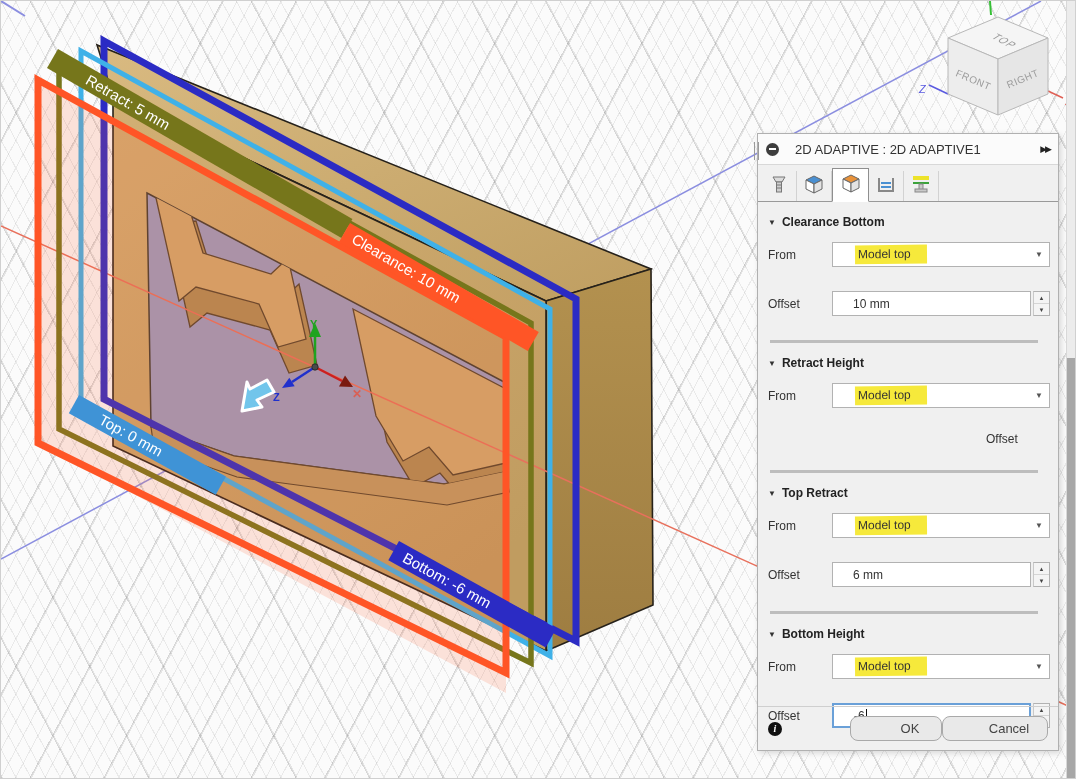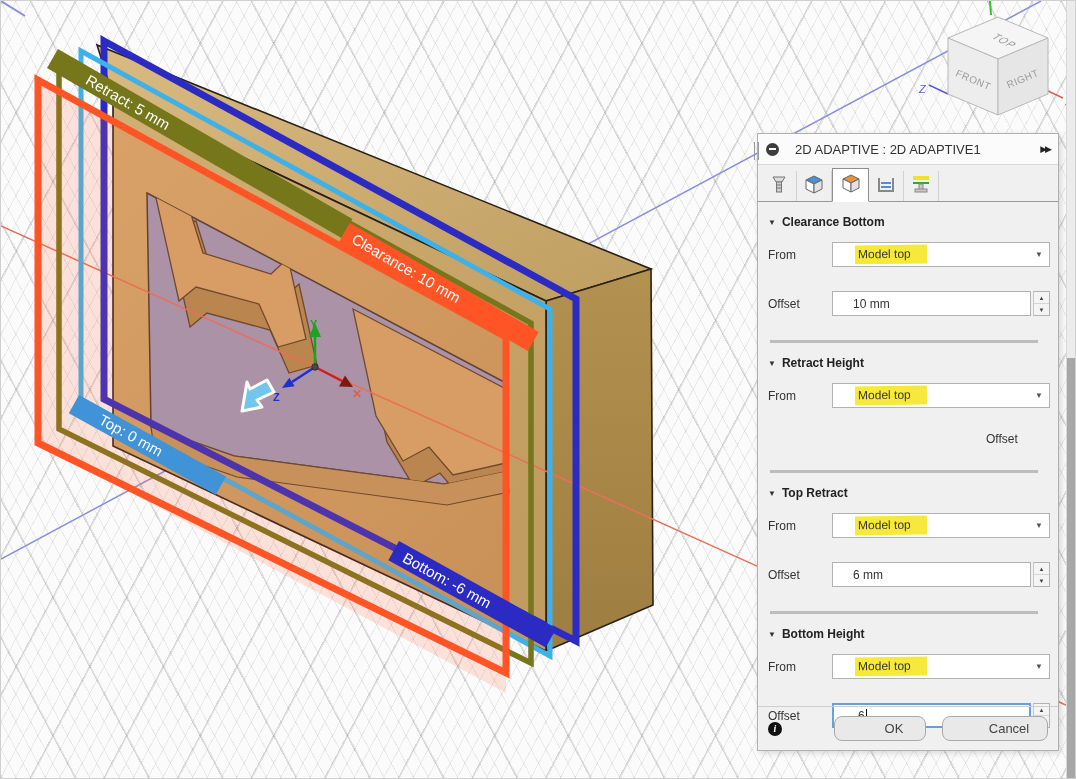--- a/index.html
+++ b/index.html
@@ -61,21 +61,21 @@
   .spinbtns div:first-child{border-bottom:1px solid #d5d5d5;}
   .sep{height:3px;background:#bdbdbd;margin:2px 12px 0 2px;}
   .pfooter{position:absolute;left:0;right:0;bottom:0;height:44px;border-top:1px solid #cfcfcf;
     display:flex;align-items:center;padding:0 10px;box-sizing:border-box;}
   .info{width:14px;height:14px;border-radius:50%;background:#111;color:#fff;
     font-size:10px;font-weight:bold;display:flex;align-items:center;justify-content:center;
     font-family:"Liberation Serif",serif;font-style:italic;}
   .btn{height:23px;border:1px solid #a9a9a9;background:#e9e9e9;border-radius:8px;
     font-size:13px;color:#444;display:flex;align-items:center;justify-content:center;cursor:pointer;padding-left:28px;}
   .btn.ok{width:62px;margin-left:auto;}
-  .btn.cancel{width:76px;margin-left:16px;text-align:center;}
+  .btn.cancel{width:76px;text-align:center;}
 
   
   .vscroll{position:absolute;right:0;top:0;width:8px;height:779px;background:#ececec;
     border-left:1px solid #d8d8d8;}
   .vthumb{position:absolute;left:0;right:0;top:357px;height:422px;background:#a7a7a7;}
 </style>
 </head>
 <body>
 
 <div class="stage">

